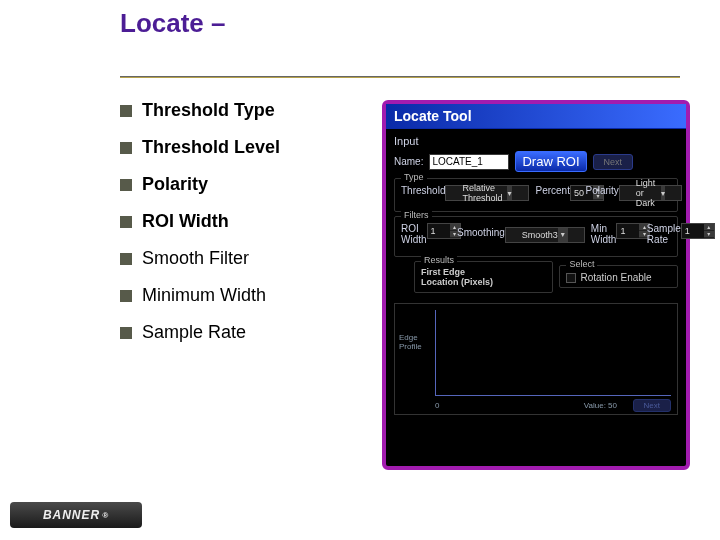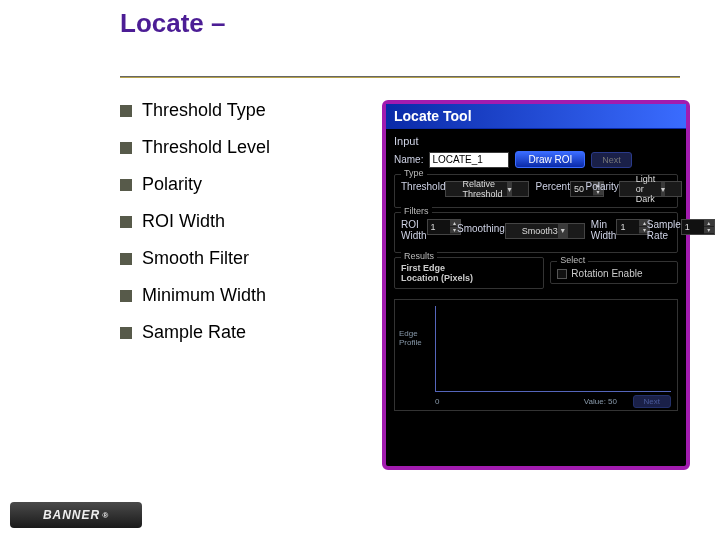--- a/index.html
+++ b/index.html
@@ -33,21 +33,21 @@
     left: 120px;
     top: 100px;
   }
   .bullet-item {
     display: flex;
     align-items: center;
     margin-bottom: 16px;
     font-size: 18px;
     color: #000;
   }
-  .bullet-item.bold .bullet-text { font-weight: normal; }
+  .bullet-item.bold .bullet-text { font-weight: bold; }
   .bullet-box {
     width: 12px;
     height: 12px;
     background: #575a4a;
     margin-right: 10px;
     flex-shrink: 0;
   }
   .tool-panel {
     position: absolute;
     right: 30px;
@@ -100,22 +100,22 @@
     align-items: center;
     justify-content: center;
     font-size: 8px;
     color: #ccc;
   }
   .btn-blue {
     background: linear-gradient(to bottom, #3a6cff, #0a2aa8);
     border: 1px solid #3a6cff;
     border-radius: 3px;
     color: #fff;
-    font-size: 10px;
-    padding: 2px 12px;
+    font-size: 13px;
+    padding: 2px 6px;
     text-align: center;
   }
   .btn-dim {
     background: #1a2048;
     border: 1px solid #2a3a8a;
     border-radius: 3px;
     color: #777;
     font-size: 9px;
     padding: 2px 10px;
   }
@@ -361,21 +361,21 @@
             <span class="val">1</span>
             <div class="arrows">
                 <span>▴</span>
                 <span>▾</span>
               </div>
           </div>
         </div>
       </div>
     </div>
 
-    <div class="row" style="">
+    <div class="row" style="margin-left:20px;">
       <div class="group-box" style="flex:1.2;">
         <div class="group-title">Results</div>
         <div style="font-size:9px;color:#ccc;line-height:1.1;font-weight:bold;">
           <span>First Edge</span><br>
           <span>Location (Pixels)</span>
         </div>
       </div>
       <div class="group-box" style="flex:1;">
         <div class="group-title">Select</div>
         <div class="checkbox-row">

